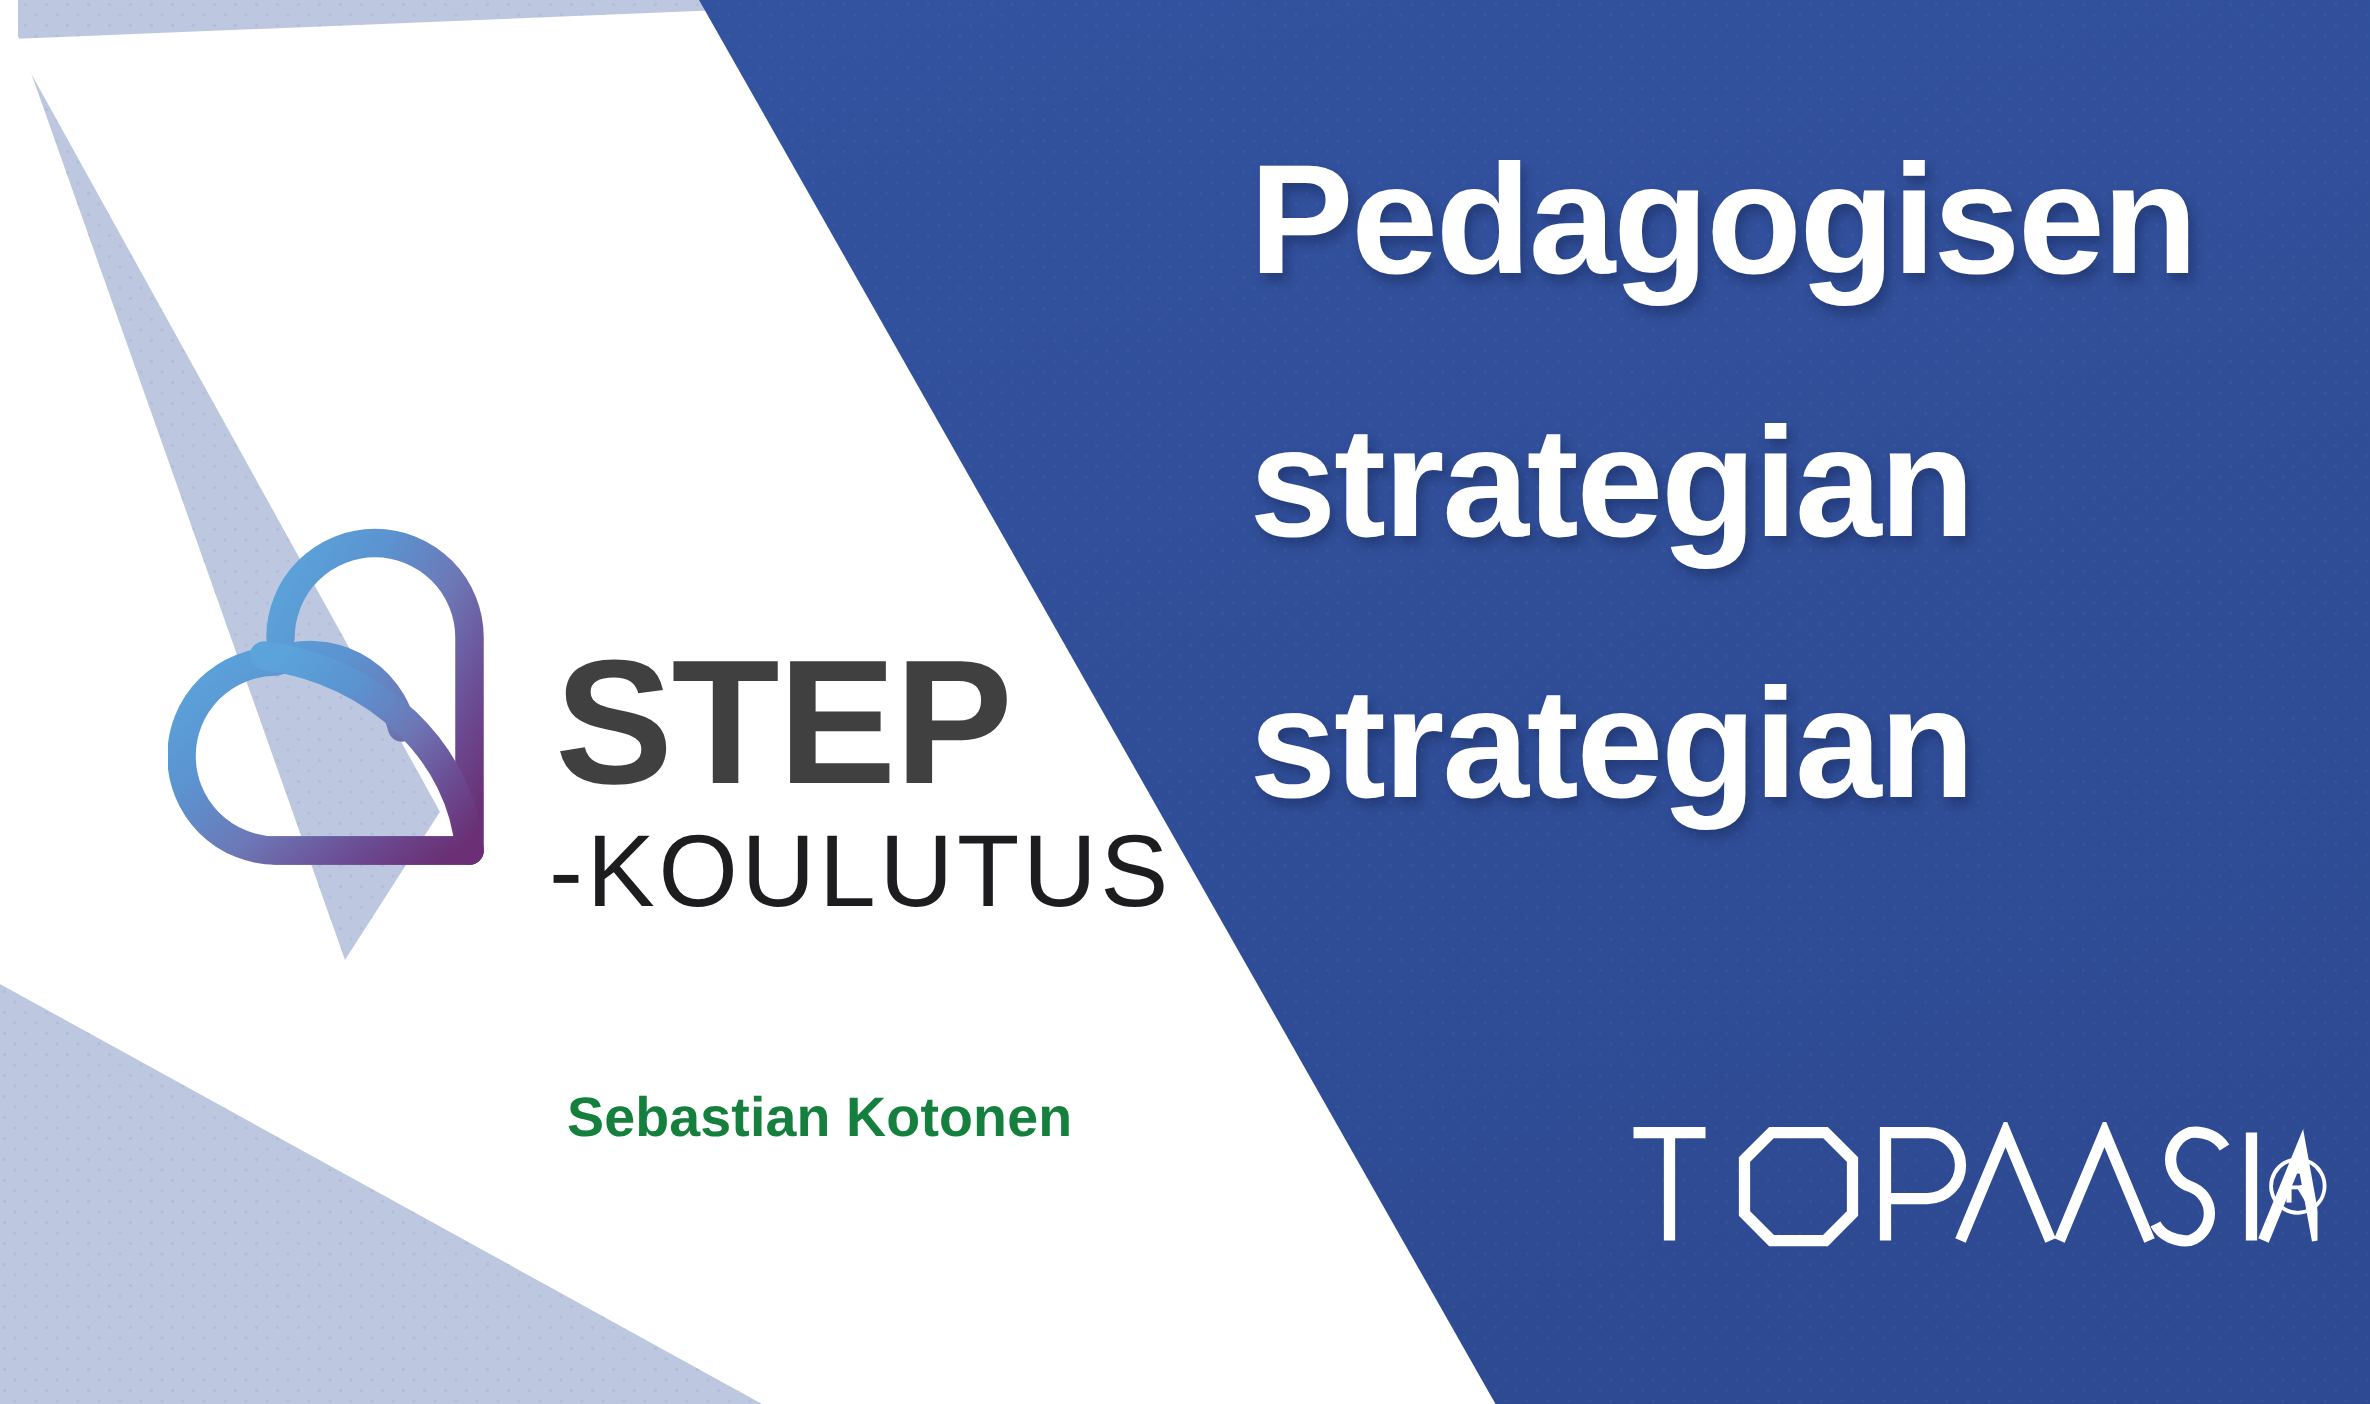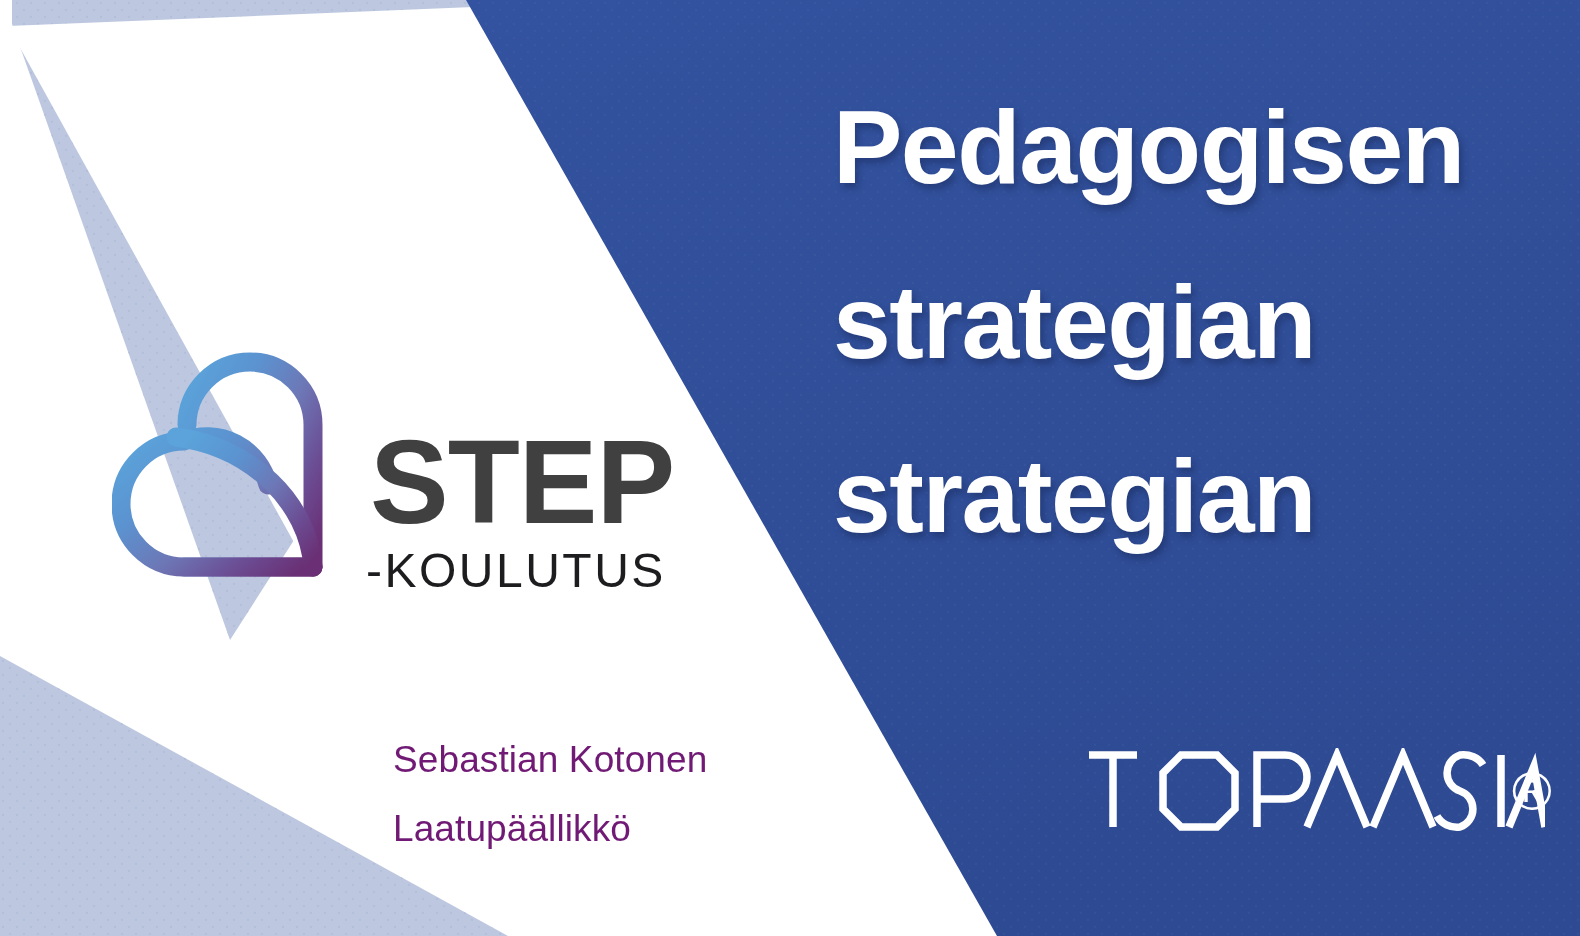--- a/index.html
+++ b/index.html
@@ -53,44 +53,44 @@
     font-size: 118px;
     line-height: 0.92;
     letter-spacing: -1px;
     color: #404040;
     margin: 0;
     white-space: nowrap;
   }
   .step-word-sub {
     font-family: "Liberation Sans", sans-serif;
     font-weight: 400;
-    font-size: 48px;
+    font-size: 68px;
     line-height: 1.0;
     letter-spacing: 2.5px;
     color: #1d1d20;
     margin: 10px 0 0 -4px;
     white-space: nowrap;
   }
 
   
   .presenter {
     position: absolute;
     left: 378px;
     top: 718px;
     width: 520px;
   }
   .presenter-name,
   .presenter-role {
     font-family: "Liberation Sans", sans-serif;
-    font-weight: 400;
+    font-weight: 700;
     font-size: 37px;
     line-height: 1.45;
     letter-spacing: 0.1px;
-    color: #701a75;
-    margin: 15px;
+    color: #15803d;
+    margin: 0;
     white-space: nowrap;
   }
 
   
   .title {
     position: absolute;
     left: 805px;
     top: 60px;
     width: 760px;
     margin-left: 28px;
@@ -184,21 +184,20 @@
     </svg>
 
     <div class="step-word">
       <div class="step-word-main">STEP</div>
       <div class="step-word-sub">-KOULUTUS</div>
     </div>
   </div>
 
   <div class="presenter">
     <div class="presenter-name">Sebastian Kotonen</div>
-    <div class="presenter-role">Laatupäällikkö</div>
   </div>
 
   <div class="title">
     <div class="title-line">Pedagogisen</div>
     <div class="title-line">strategian</div>
     <div class="title-line">strategian</div>
   </div>
 
   <svg class="topaasia" viewBox="0 0 460 86">
     <g fill="none" stroke="#ffffff" stroke-width="7.5" stroke-linecap="butt" stroke-linejoin="miter">

